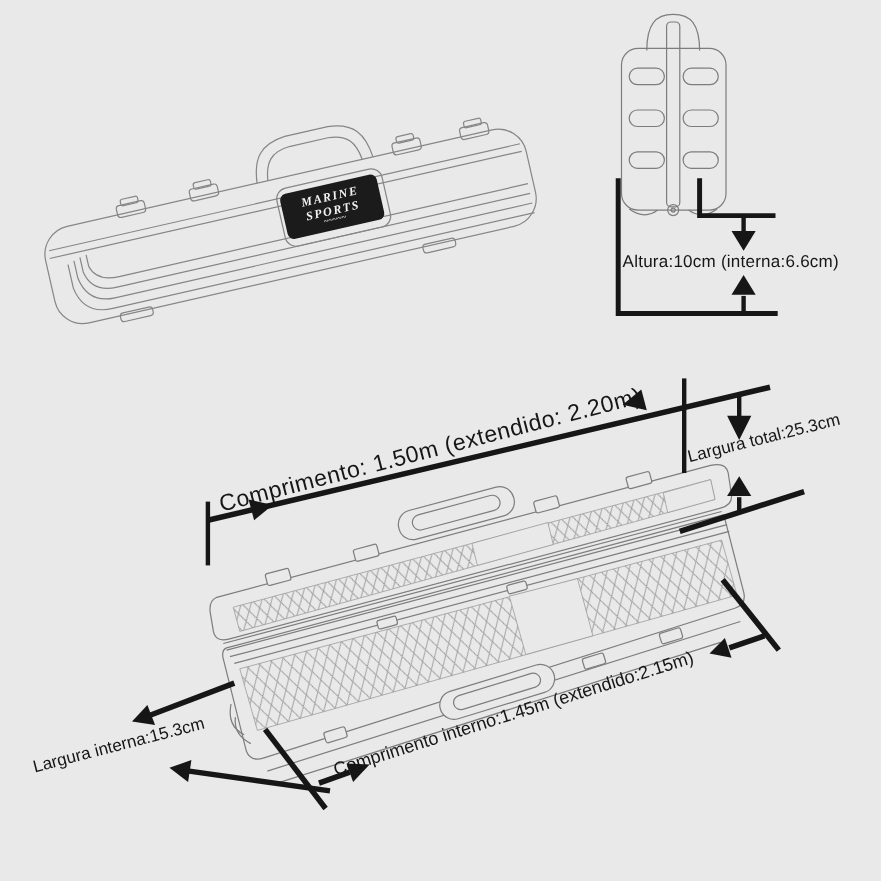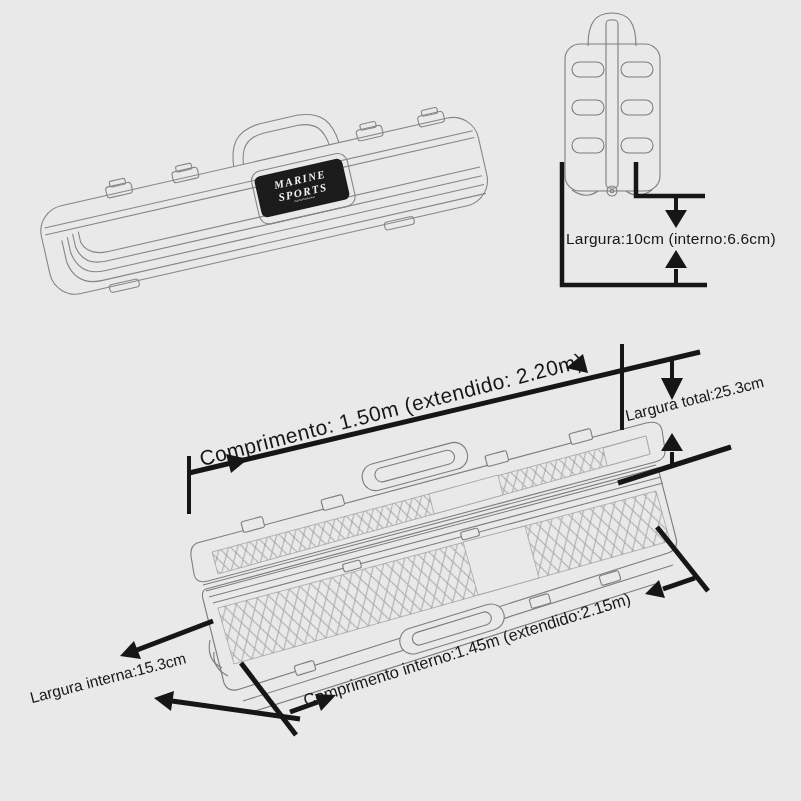--- a/index.html
+++ b/index.html
@@ -179,19 +179,19 @@
     </g>
   </g>
 </svg>
 
 <div class="brand-badge">
   <span>MARINE</span><br>
   <span>SPORTS</span>
   <span class="wave">~~~~~</span>
 </div>
 
-<div class="dim-label lbl-altura">Largura:10cm (interno:6.6cm)</div>
+<div class="dim-label lbl-altura">Altura:10cm (interna:6.6cm)</div>
 <div class="dim-label lbl-comprimento">Comprimento: 1.50m (extendido: 2.20m)</div>
 <div class="dim-label lbl-largura-total">Largura total:25.3cm</div>
 <div class="dim-label lbl-largura-interna">Largura interna:15.3cm</div>
 <div class="dim-label lbl-comprimento-interno">Comprimento interno:1.45m (extendido:2.15m)</div>
 
 </div>
 
 </body></html>

